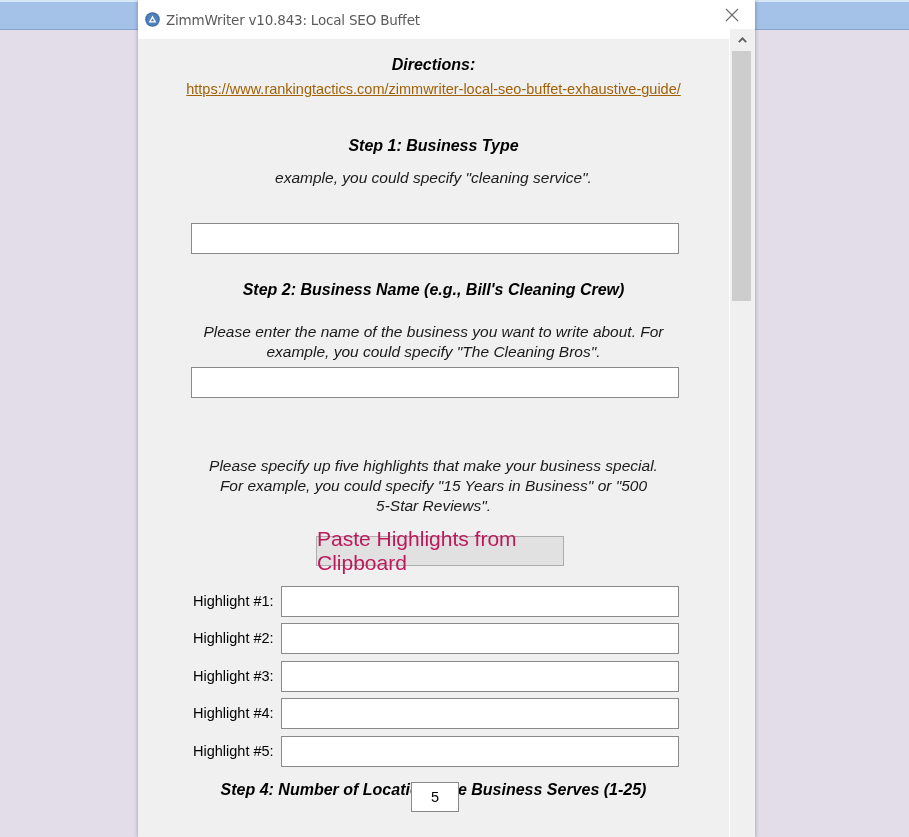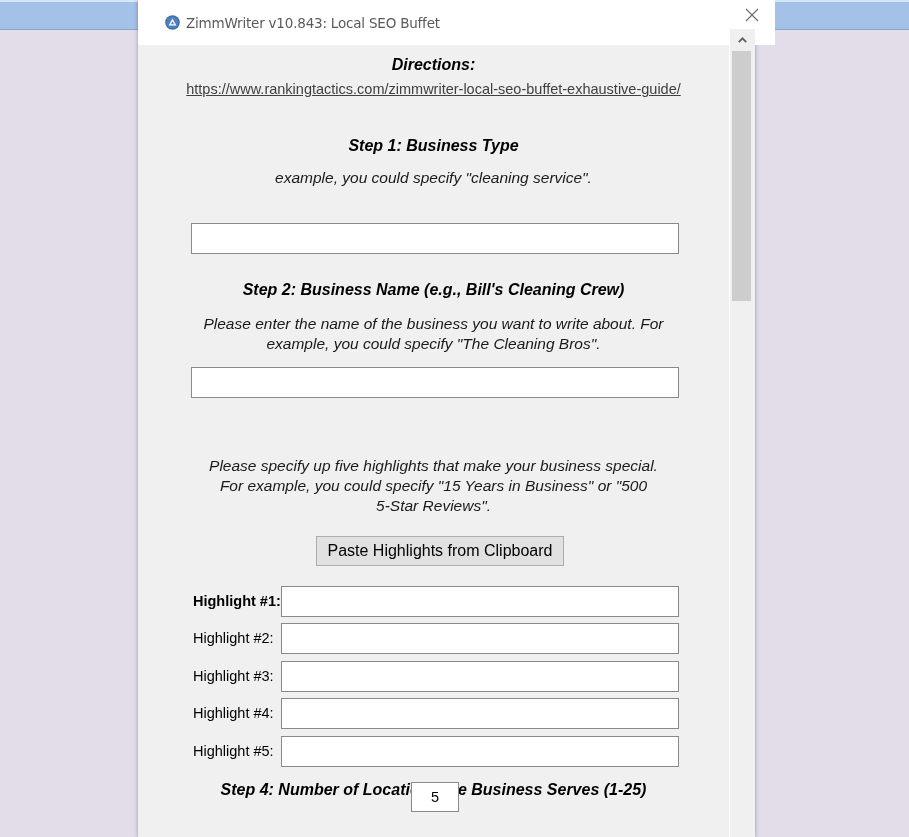--- a/index.html
+++ b/index.html
@@ -14,23 +14,23 @@
     border-top:2px solid #d6e7f7;
     border-bottom:1px solid #8aa5c8;
     box-sizing:border-box;
   }
   .window {
     position:absolute; left:138px; top:0; width:617px; height:837px;
     background:#f0f0f0;
     box-shadow:0 0 4px rgba(60,50,80,0.45);
   }
   .titlebar {
-    position:absolute; left:0; top:0; width:617px; height:45px;
+    position:absolute; left:0; top:0; width:617px; height:39px;
     background:#ffffff;
-    display:flex; align-items:center;padding-left:20px;
+    display:flex; align-items:center;
   }
   .app-icon {
     width:15px; height:15px; margin-left:7px; margin-right:6px;
     display:inline-flex; align-items:center; justify-content:center;
   }
   .title-text {
     font-family:"DejaVu Sans", sans-serif;
     font-size:13.5px; color:#5a5a5a; letter-spacing:-0.2px;
   }
   .close-btn {
@@ -58,29 +58,29 @@
     background:#cdcdcd;
   }
   .center { position:absolute; left:0; width:591px; text-align:center; }
   .heading {
     font-weight:bold; font-style:italic; font-size:16px; color:#000;
   }
   .desc {
     font-style:italic; font-size:15.5px; color:#1a1a1a; line-height:20px;
   }
   .link {
-    font-size:14.5px; color:#404040; text-decoration:underline; cursor:pointer;
+    font-size:14.5px; color:#a16207; text-decoration:underline; cursor:pointer;
   }
   .text-input {
     position:absolute; background:#fff; border:1px solid #8a8a8a;
     box-sizing:border-box; height:31px;
   }
   .btn {
     position:absolute; background:#e1e1e1; border:1px solid #adadad;
-    box-sizing:border-box; font-size:16px; color:#000000;
+    box-sizing:border-box; font-size:21px; color:#be185d;
     display:flex; align-items:center; justify-content:center; cursor:pointer;
   }
   .hl-label {
     position:absolute; left:55px; font-size:14.5px; color:#000;
     height:31px; line-height:31px;
   }
   .num-input {
     position:absolute; left:273px; top:782px; width:48px; height:30px;
     background:#fff; border:1px solid #8a8a8a; box-sizing:border-box;
     text-align:center; font-size:14.5px; line-height:28px; color:#000;
@@ -116,34 +116,34 @@
       <span class="link">https://www.rankingtactics.com/zimmwriter-local-seo-buffet-exhaustive-guide/</span>
     </div>
 
     <div class="center heading" style="top:108px;">Step 1: Business Type</div>
     <div class="center desc" style="top:139px;">
       <div>example, you could specify "cleaning service".</div>
     </div>
     <div class="text-input" style="left:53px; top:194px; width:488px;"></div>
 
     <div class="center heading" style="top:252px;">Step 2: Business Name (e.g., Bill's Cleaning Crew)</div>
-    <div class="center desc" style="top:285px;font-style:italic;">
+    <div class="center desc" style="top:293px;font-style:italic;">
       <div>Please enter the name of the business you want to write about. For</div>
       <div>example, you could specify "The Cleaning Bros".</div>
     </div>
     <div class="text-input" style="left:53px; top:338px; width:488px;"></div>
 
     <div class="center desc" style="top:427px;">
       <div>Please specify up five highlights that make your business special.</div>
       <div>For example, you could specify "15 Years in Business" or "500</div>
       <div>5-Star Reviews".</div>
     </div>
     <div class="btn" style="left:178px; top:507px; width:248px; height:30px;">Paste Highlights from Clipboard</div>
 
-    <div class="hl-label" style="top:557px;font-weight:bold;">Highlight #1:</div>
+    <div class="hl-label" style="top:557px;">Highlight #1:</div>
     <div class="text-input" style="left:143px; top:557px; width:398px;"></div>
 
     <div class="hl-label" style="top:594px;text-align:right;">Highlight #2:</div>
     <div class="text-input" style="left:143px; top:594px; width:398px;"></div>
 
     <div class="hl-label" style="top:632px;">Highlight #3:</div>
     <div class="text-input" style="left:143px; top:632px; width:398px;"></div>
 
     <div class="hl-label" style="top:669px;">Highlight #4:</div>
     <div class="text-input" style="left:143px; top:669px; width:398px;"></div>

